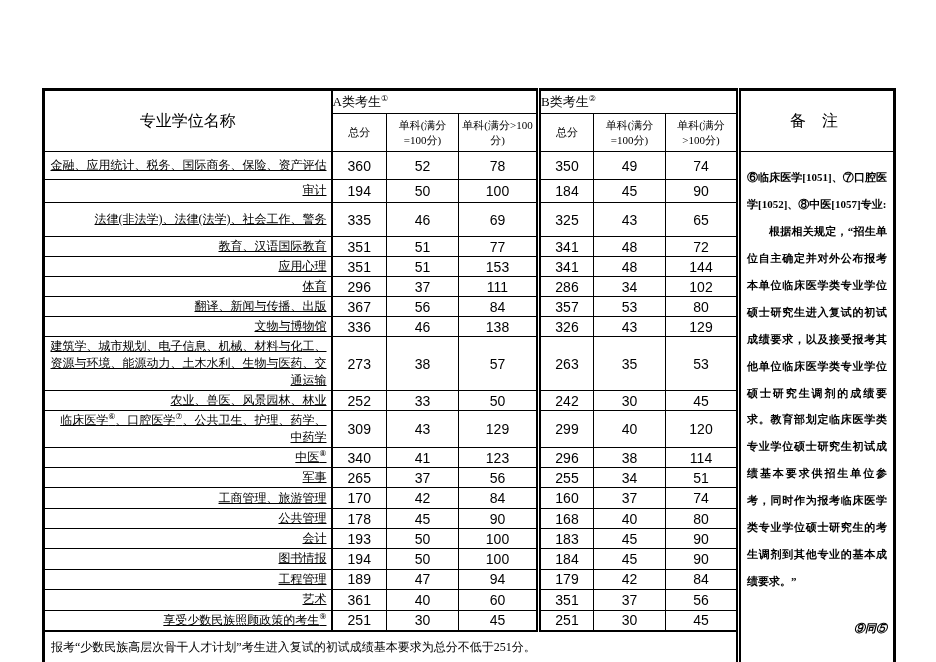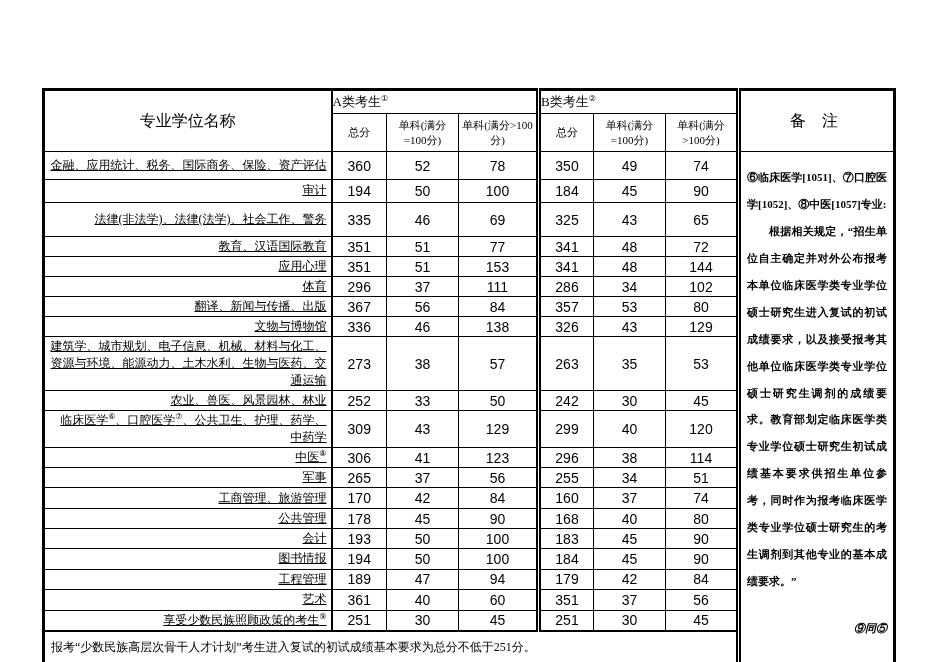--- a/index.html
+++ b/index.html
@@ -160,21 +160,21 @@
           <td class="name-cell">临床医学<sup>⑥</sup>、口腔医学<sup>⑦</sup>、公共卫生、护理、药学、中药学</td>
           <td class="val-cell a-start">309</td>
           <td class="val-cell">43</td>
           <td class="val-cell">129</td>
           <td class="val-cell b-start">299</td>
           <td class="val-cell">40</td>
           <td class="val-cell">120</td>
         </tr>
         <tr style="height: 16px;">
           <td class="name-cell">中医<sup>⑧</sup></td>
-          <td class="val-cell a-start">306</td>
+          <td class="val-cell a-start">340</td>
           <td class="val-cell">41</td>
           <td class="val-cell">123</td>
           <td class="val-cell b-start">296</td>
           <td class="val-cell">38</td>
           <td class="val-cell">114</td>
         </tr>
         <tr style="height: 16px;">
           <td class="name-cell">军事</td>
           <td class="val-cell a-start">265</td>
           <td class="val-cell">37</td>

